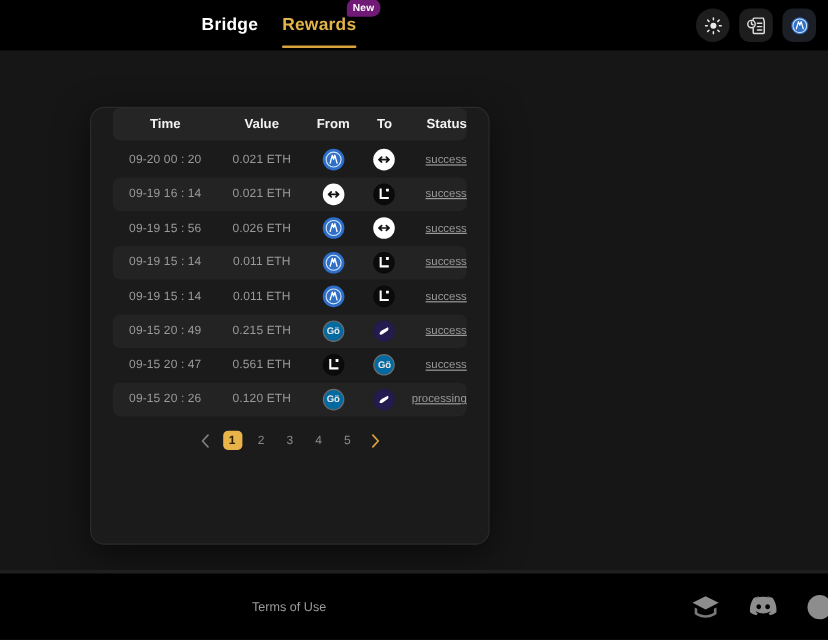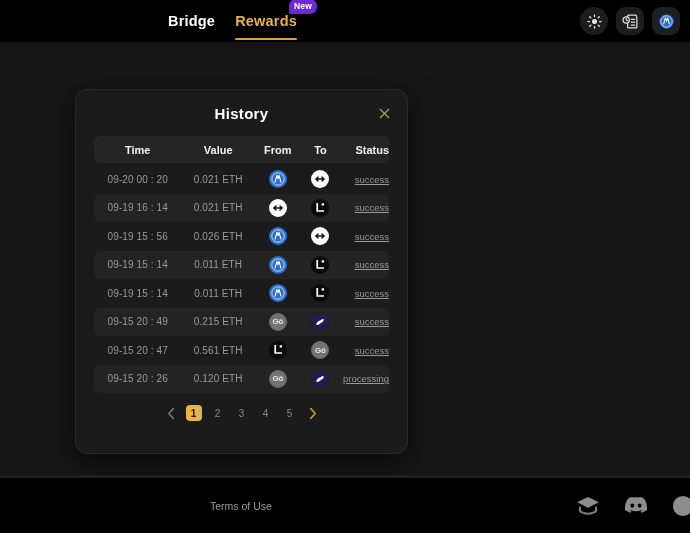--- a/index.html
+++ b/index.html
@@ -55,21 +55,21 @@
     left: 0; right: 0;
     bottom: 2px;
     height: 2.5px;
     border-radius: 2px;
     background: #d8a23f;
   }
   .new-badge {
     position: absolute;
     top: -1px;
     right: -20px;
-    background: #6d28d9;
+    background: #701a75;
     color: #ffffff;
     font-size: 8.5px;
     font-weight: bold;
     line-height: 1;
     padding: 3px 5px 3px 5px;
     border-radius: 7px 7px 7px 2px;
     white-space: nowrap;
   }
 
   .header-actions {
@@ -186,21 +186,21 @@
     border-radius: 50%;
     display: flex; align-items: center; justify-content: center;
     flex: 0 0 18px;
     overflow: hidden;
   }
   .chip.manta   { background: #2a6fd4; }
   .chip.taiko   { background: #ffffff; }
   .chip.linea   { background: #0a0a0a; }
   .chip.scroll  { background: #231a4a; }
   .chip.goerli  {
-    background: #737373;
+    background: #0369a1;
     border: 1px solid #6b6b6b;
     color: #e6e6e6;
     font-size: 8px;
     font-weight: bold;
     letter-spacing: -0.2px;
   }
 
   
   .pager {
     display: flex;
@@ -304,29 +304,20 @@
           <circle cx="12" cy="12" r="7.2" fill="none" stroke="#cfe2f7" stroke-width="1.1"></circle>
           <path d="M8.2 15.6 L10.6 7.6 L12 11.4 L13.4 7.6 L15.8 15.6" fill="none" stroke="#ffffff" stroke-width="1.3" stroke-linejoin="round"></path>
         </svg>
       </div>
     </div>
   </div>
 
   <div class="main">
 
     <div class="modal">
-      <div class="modal-header">
-        <span class="modal-title">History</span>
-        <span class="modal-close">
-          <svg width="13" height="13" viewBox="0 0 16 16" stroke="#b79b4e" stroke-width="1.6" stroke-linecap="round">
-            <line x1="3" y1="3" x2="13" y2="13"></line>
-              <line x1="13" y1="3" x2="3" y2="13"></line>
-          </svg>
-        </span>
-      </div>
 
       <div class="table">
         <div class="thead">
           <div class="c-time th">Time</div>
           <div class="c-value th">Value</div>
           <div class="c-from th">From</div>
           <div class="c-to th">To</div>
           <div class="c-status th">Status</div>
         </div>
         <div id="rows-host">

